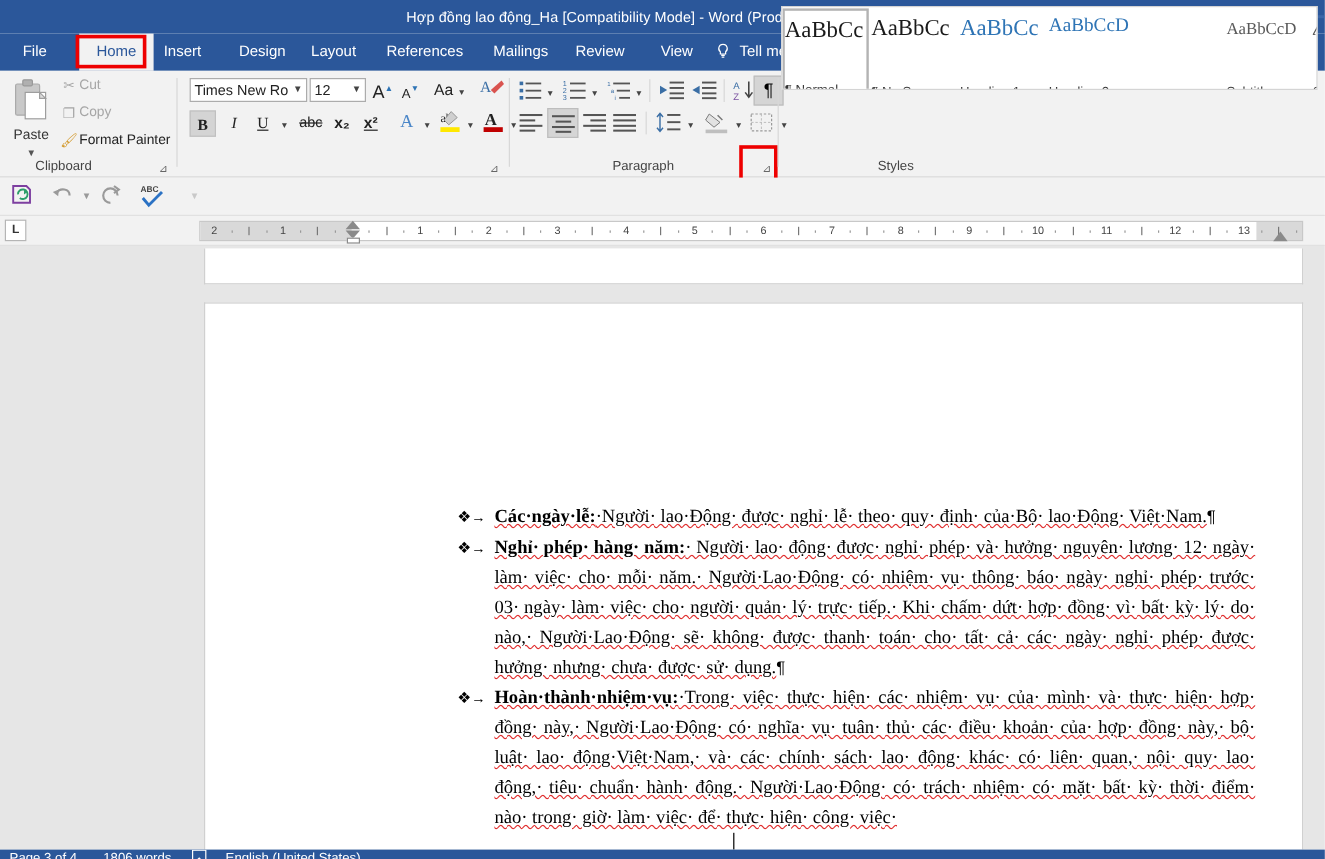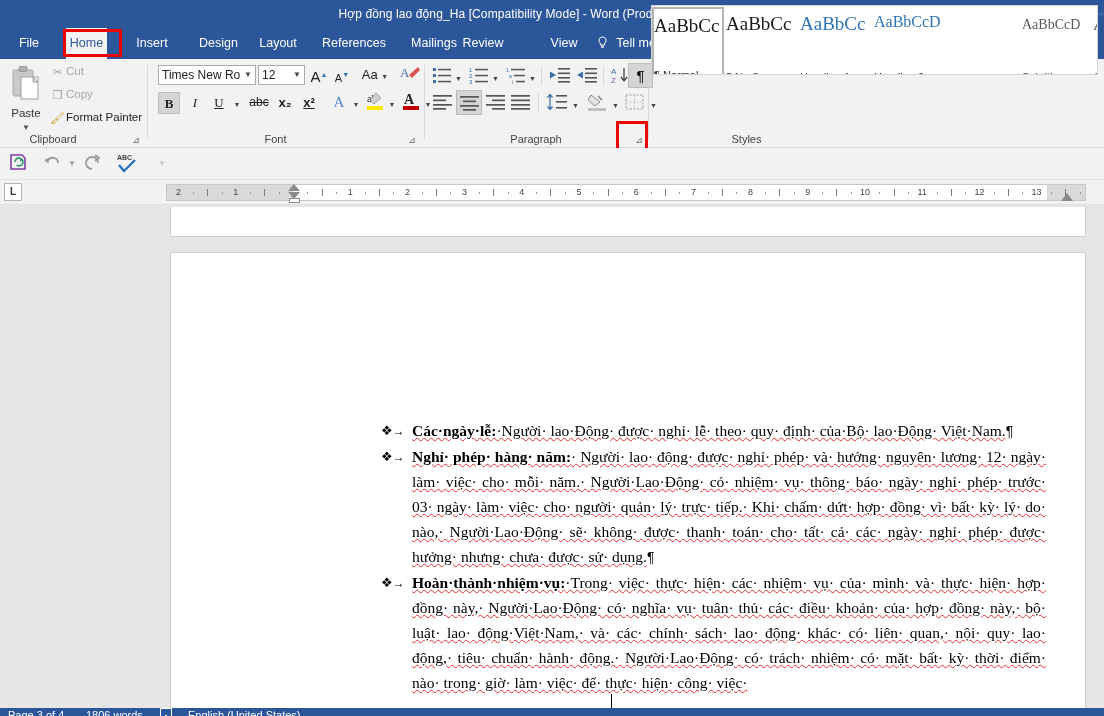--- a/index.html
+++ b/index.html
@@ -206,27 +206,27 @@
       <path d="M100 48 L140 48 L160 62 L230 62"></path>
       <circle cx="196" cy="30" r="4"></circle>
       <path d="M60 10 L120 10"></path>
     </g>
   </svg>
   <div id="titlebar-text">Hợp đồng lao động_Ha [Compatibility Mode] - Word (Product Activation Failed)</div>
 </div>
 
 <div id="tabstrip">
   <div class="tab" style="left:10px;width:38px;">File</div>
-  <div class="tab active" style="left:66px;width:41px;">Home</div>
+  <div class="tab active" style="left:66px;width:62px;">Home</div>
   <div class="tab" style="left:129px;width:46px;">Insert</div>
   <div class="tab" style="left:188px;width:50px;text-align:right;">Design</div>
   <div class="tab" style="left:252px;width:52px;">Layout</div>
   <div class="tab" style="left:316px;width:76px;">References</div>
   <div class="tab" style="left:403px;width:62px;">Mailings</div>
-  <div class="tab" style="left:456px;width:54px;">Review</div>
+  <div class="tab" style="left:473px;width:54px;">Review</div>
   <div class="tab" style="left:543px;width:42px;">View</div>
   <div id="tellme">
     <span class="bulb">
       <svg width="11" height="13" viewBox="0 0 11 13">
           <path d="M5.5 1 A3.4 3.4 0 0 0 3.3 7.1 L3.3 9 L7.7 9 L7.7 7.1 A3.4 3.4 0 0 0 5.5 1 Z M4 10.2 L7 10.2 M4.4 11.6 L6.6 11.6" fill="none" stroke="#ffffff" stroke-width="1"></path>
         </svg>
     </span>
     <span>Tell me what you want to do...</span>
   </div>
 </div>
@@ -314,21 +314,20 @@
       </svg>
     </div>
     <div class="fbtn" style="left:238px;top:33px;width:12px;height:22px;line-height:22px;"><span class="mini-arrow">▼</span></div>
     <div class="fbtn" style="left:252px;top:31px;width:22px;height:24px;">
       <svg width="20" height="22" viewBox="0 0 20 22">
         <text x="3" y="14" font-size="14" font-weight="bold" font-family="Liberation Serif, serif" fill="#222">A</text>
         <rect x="2" y="16" width="16" height="4" fill="#c00000"></rect>
       </svg>
     </div>
     <div class="fbtn" style="left:274px;top:33px;width:12px;height:22px;line-height:22px;"><span class="mini-arrow">▼</span></div>
-    <div class="grp-label" style="left:-10px;">Font</div>
     <div class="dialog-launcher" style="left:258px;">⊿</div>
   </div>
   <div class="grp-sep" style="left:424px;"></div>
 
   <div class="grp" style="left:425px;width:222px;">
 
     <div class="pbtn" style="left:6px;top:6px;width:22px;height:21px;">
       <svg width="22" height="20" viewBox="0 0 22 20">
         <rect x="2" y="3" width="3" height="3" fill="#3a6ea5"></rect>
           <rect x="7" y="3.8" width="13" height="1.5" fill="#555"></rect>

